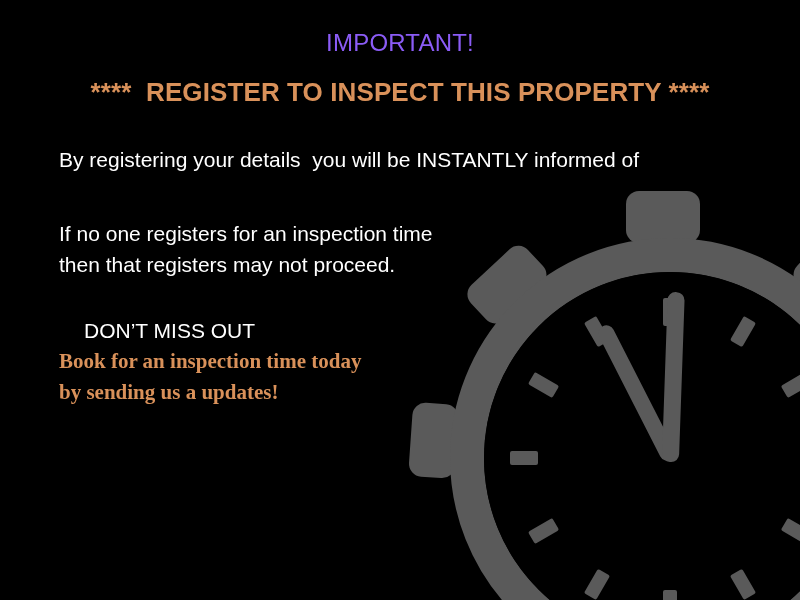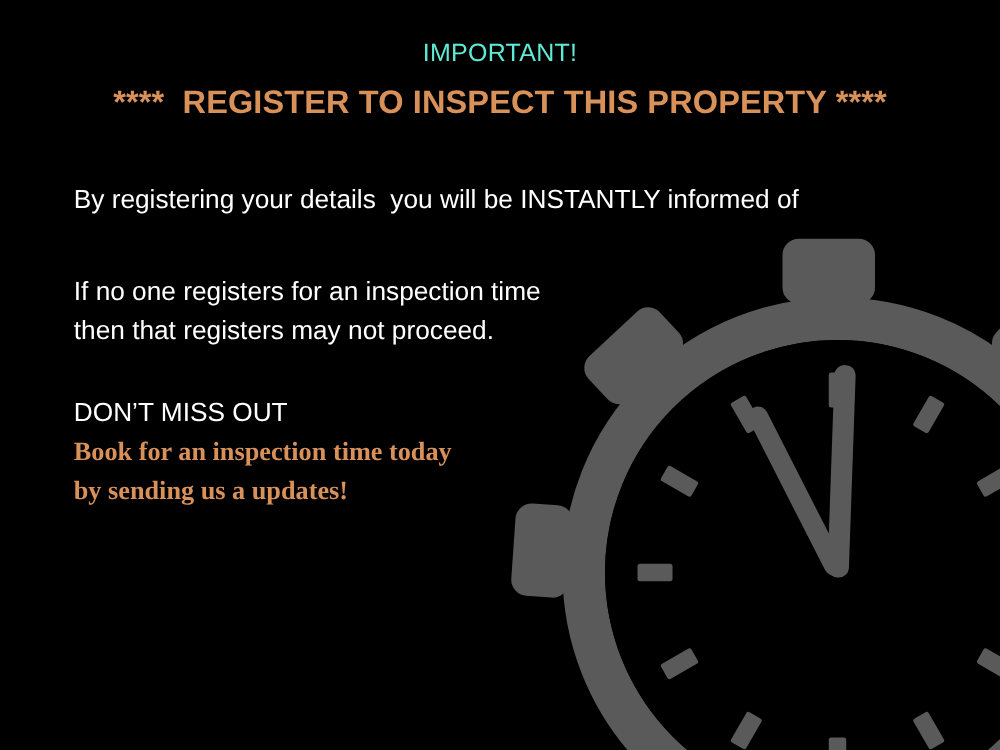--- a/index.html
+++ b/index.html
@@ -31,32 +31,32 @@
   
   .headline-block {
     position: absolute;
     left: 0;
     top: 24px;
     width: 800px;
     text-align: center;
     z-index: 3;
   }
   .headline-1 {
-    color: #5eead4;
-    font-size: 20px;
+    color: #8b5cf6;
+    font-size: 24px;
     font-weight: 400;
     line-height: 38px;
     letter-spacing: 0.2px;
   }
   .headline-2 {
     color: #d9915a;
     font-size: 26px;
     font-weight: 700;
     line-height: 36px;
-    margin-top: 1px;
+    margin-top: 12px;
     letter-spacing: 0.1px;
     white-space: pre;
   }
 
   .body-block {
     position: absolute;
     left: 59px;
     top: 144px;
     width: 660px;
     z-index: 3;
@@ -72,20 +72,21 @@
   .para-2 { margin-top: 43px; }
   .para-3 { margin-top: 35px; }
 
   .cta-white {
     color: #ffffff;
     font-size: 21px;
     font-weight: 400;
     line-height: 31px;
     display: block;
     white-space: pre;
+    margin-left: 25px;
   }
   .cta-orange {
     color: #d9915a;
     font-size: 21px;
     font-weight: 700;
     line-height: 31px;
     display: block;
     white-space: pre;
     font-family: Liberation Serif, serif;
   }

